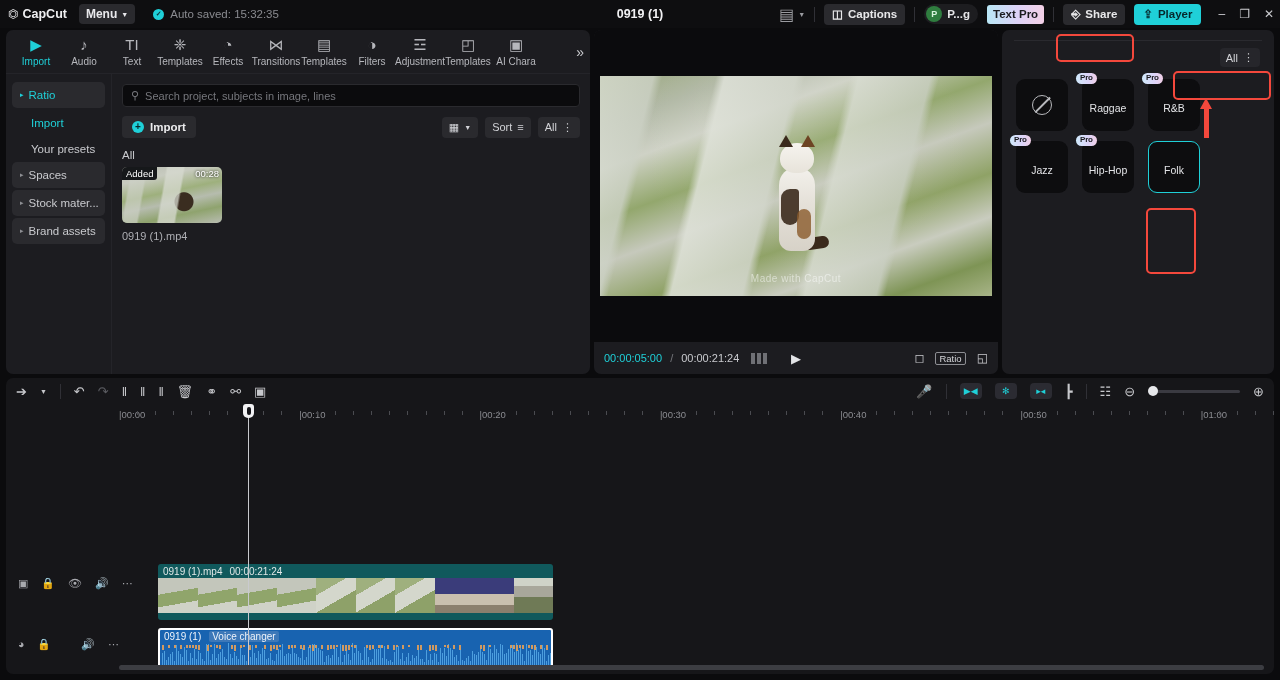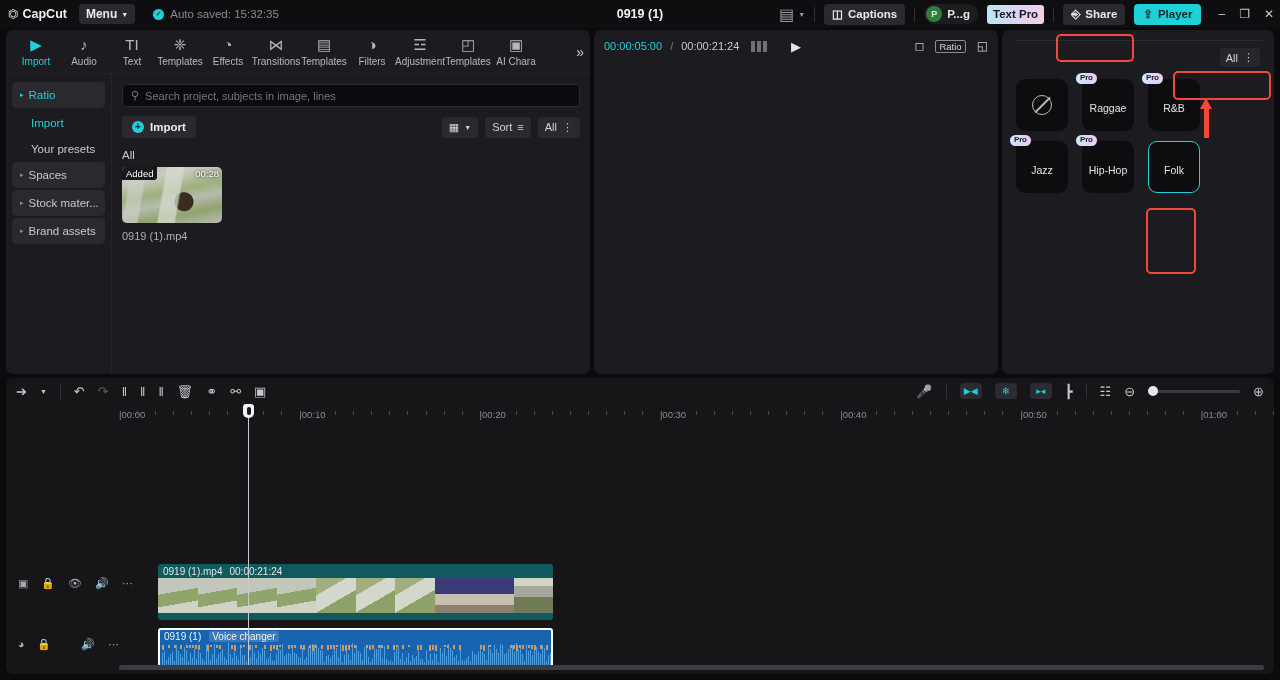--- a/index.html
+++ b/index.html
@@ -456,20 +456,32 @@
               <span class="badge-dur">00:28</span>
             </div>
             <div class="media-name">0919 (1).mp4</div>
           </div>
         </div>
       </div>
     </div>
   </div>
 
   <div class="player">
+    <div class="stage">
+      <div class="video">
+        <div class="cat">
+          <div class="cat-tail"></div>
+          <div class="cat-body"></div>
+          <div class="cat-patch1"></div>
+          <div class="cat-patch2"></div>
+          <div class="cat-head"></div>
+        </div>
+        <div class="wm">Made with CapCut</div>
+      </div>
+    </div>
     <div class="player-foot">
       <span class="t-cur">00:00:05:00</span>
       <span class="t-sep">/</span>
       <span class="t-tot">00:00:21:24</span>
       <span class="grid-ic">
           <i></i>
           <i></i>
           <i></i>
         </span>
       <span class="play-btn">▶</span>

